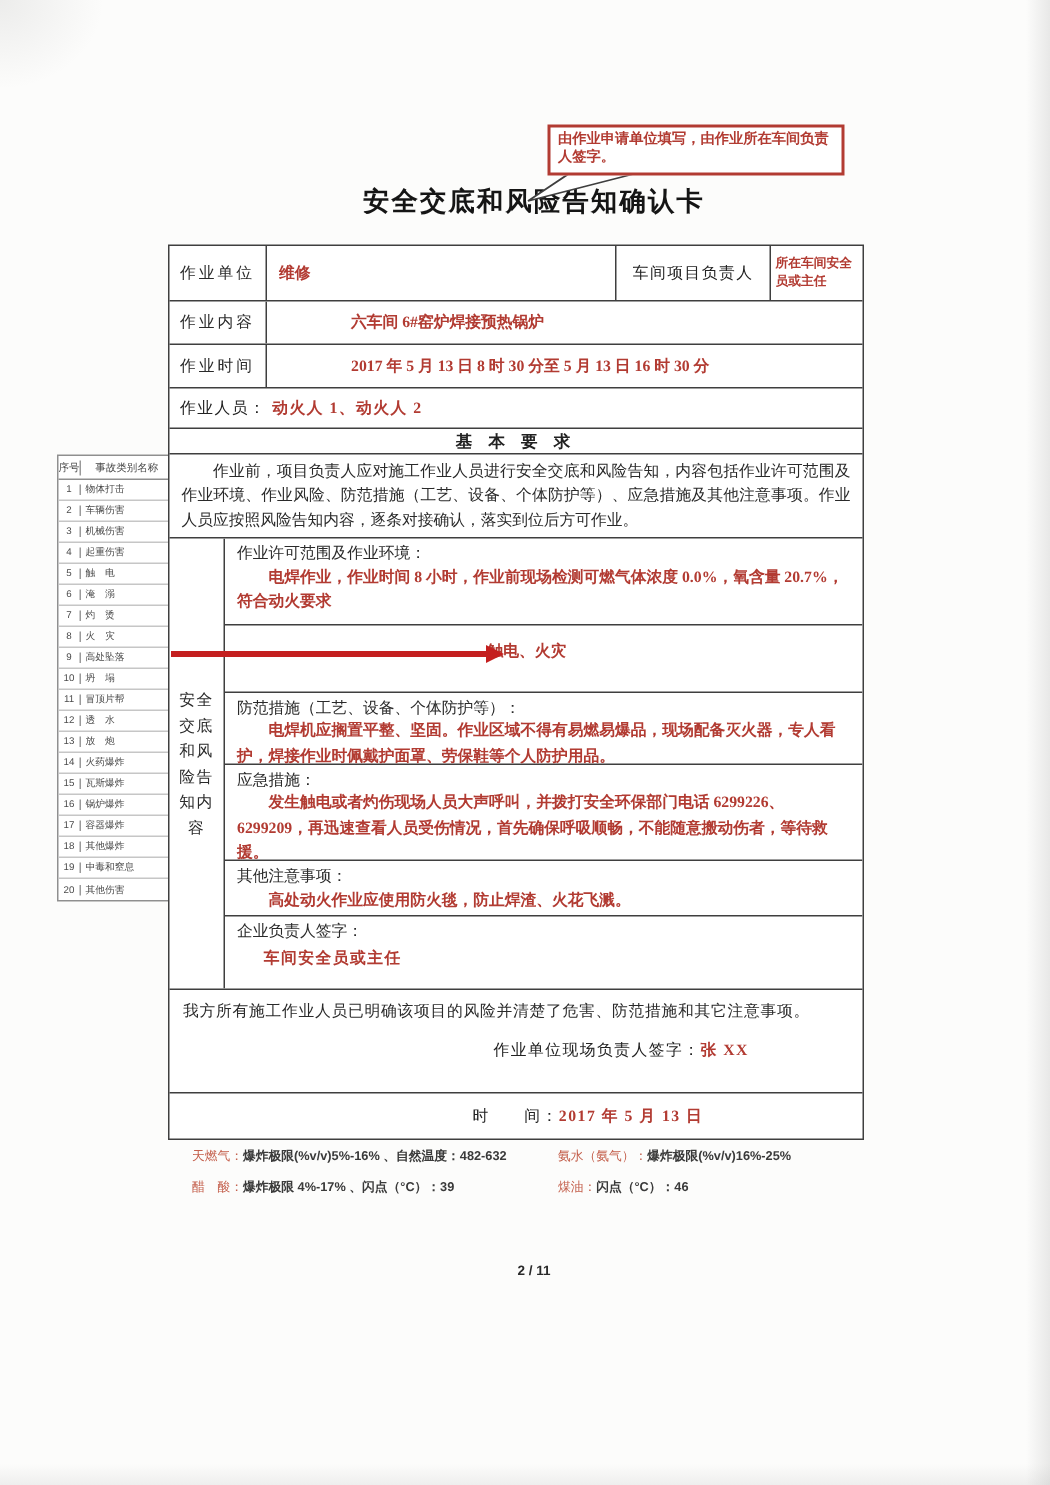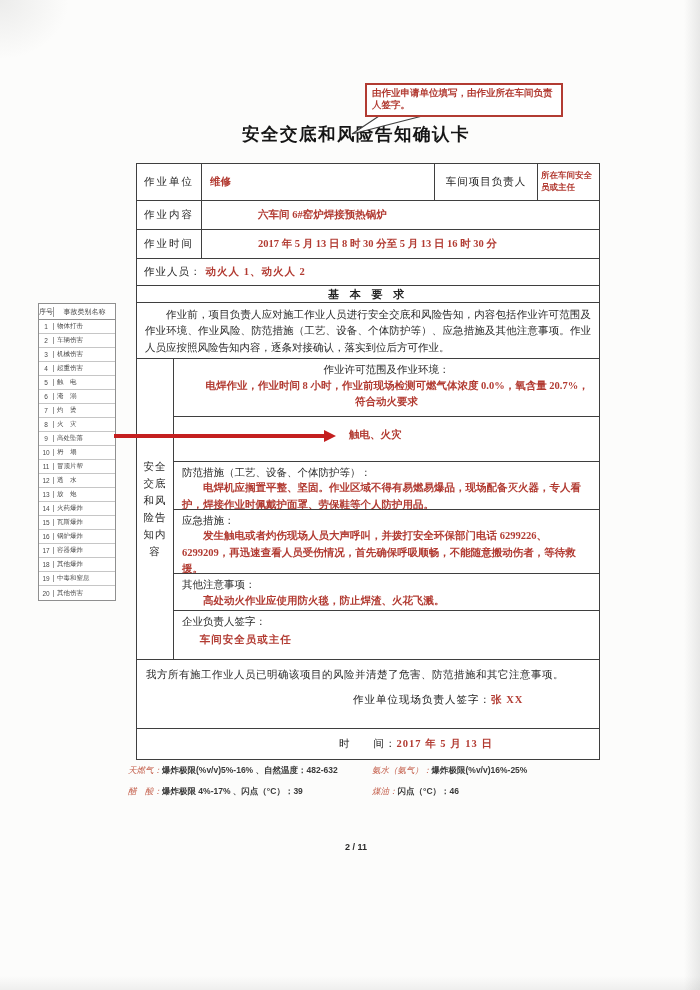--- a/index.html
+++ b/index.html
@@ -31,21 +31,21 @@
   }
   .callout-tail { position:absolute; left:348px; top:111px; width:96px; height:25px; z-index:5; }
 
   .doc-title {
     position:absolute; left:0; top:122px; width:712px; text-align:center;
     font-size:17.5px; font-weight:bold; letter-spacing:1.5px; color:#151515;
   }
 
   
   .main-table {
-    position:absolute; left:136px; top:163px; width:464px;
+    position:absolute; left:112px; top:163px; width:464px;
     border:1px solid #3f3f3f; background:#fff; font-size:10.5px;
   }
   .r { display:flex; border-bottom:1px solid #3f3f3f; overflow:hidden; }
   .r:last-child { border-bottom:none; }
   .cell-label {
     width:65px; flex:0 0 65px; border-right:1px solid #3f3f3f;
     display:flex; align-items:center; padding-left:7px;
     letter-spacing:2px; color:#2a2a2a;
   }
   .cell-value { flex:1; display:flex; align-items:center; padding-left:8px; }
@@ -68,21 +68,21 @@
     width:37px; flex:0 0 37px; border-right:1px solid #3f3f3f;
     display:flex; flex-direction:column; justify-content:center; align-items:center;
     gap:3px; letter-spacing:1px; color:#2a2a2a;
   }
   .content-col { flex:1; display:flex; flex-direction:column; }
   .crow { border-bottom:1px solid #3f3f3f; padding:3px 8px 2px; overflow:hidden; }
   .crow:last-child { border-bottom:none; }
   .crow .lbl { display:block; line-height:1.5; color:#2a2a2a; }
   .crow .val { display:block; text-indent:2em; line-height:1.55;
     color:#b23b32; font-weight:bold; }
-  .crow-permit { height:58px;text-align:center; }
+  .crow-permit { height:58px; }
   .crow-risk { height:45px; }
   .crow-risk .val { text-indent:0; margin-left:167px; margin-top:7px; }
   .crow-prevent { height:48px; }
   .crow-emergency { height:65px; }
   .crow-other { height:37px; }
   .crow-sign { height:48px; }
   .crow-sign .val { text-indent:1.7em; margin-top:2px; letter-spacing:1px; }
 
   .r8 { height:69px; display:block; padding:7px 9px 0; }
   .r8 .confirm-text { line-height:1.5; color:#2a2a2a; letter-spacing:.5px; }
@@ -111,21 +111,21 @@
     background:#c41f1f; z-index:8; }
   .red-arrow::after { content:""; position:absolute; right:-11px; top:-4px;
     width:0; height:0; border-left:12px solid #c41f1f;
     border-top:6px solid transparent; border-bottom:6px solid transparent; }
 
   
   .footnotes { position:absolute; left:128px; top:765px; width:470px;
     font-family:"Liberation Sans","DejaVu Sans",sans-serif; font-size:8.5px; }
   .fn-line { display:flex; margin-bottom:9px; }
   .fn-seg1 { width:244px; flex:0 0 244px; }
-  .fn-label { color:#c4604d;font-style:italic; }
+  .fn-label { color:#c4604d; }
   .fn-text { color:#3a3a3a; font-weight:600; }
 
   .page-number { position:absolute; left:0; top:842px; width:712px; text-align:center;
     font-family:"Liberation Sans","DejaVu Sans",sans-serif;
     font-size:9px; font-weight:bold; color:#2a2a2a; }
 </style>
 </head>
 <body>
 
 <div class="page">

